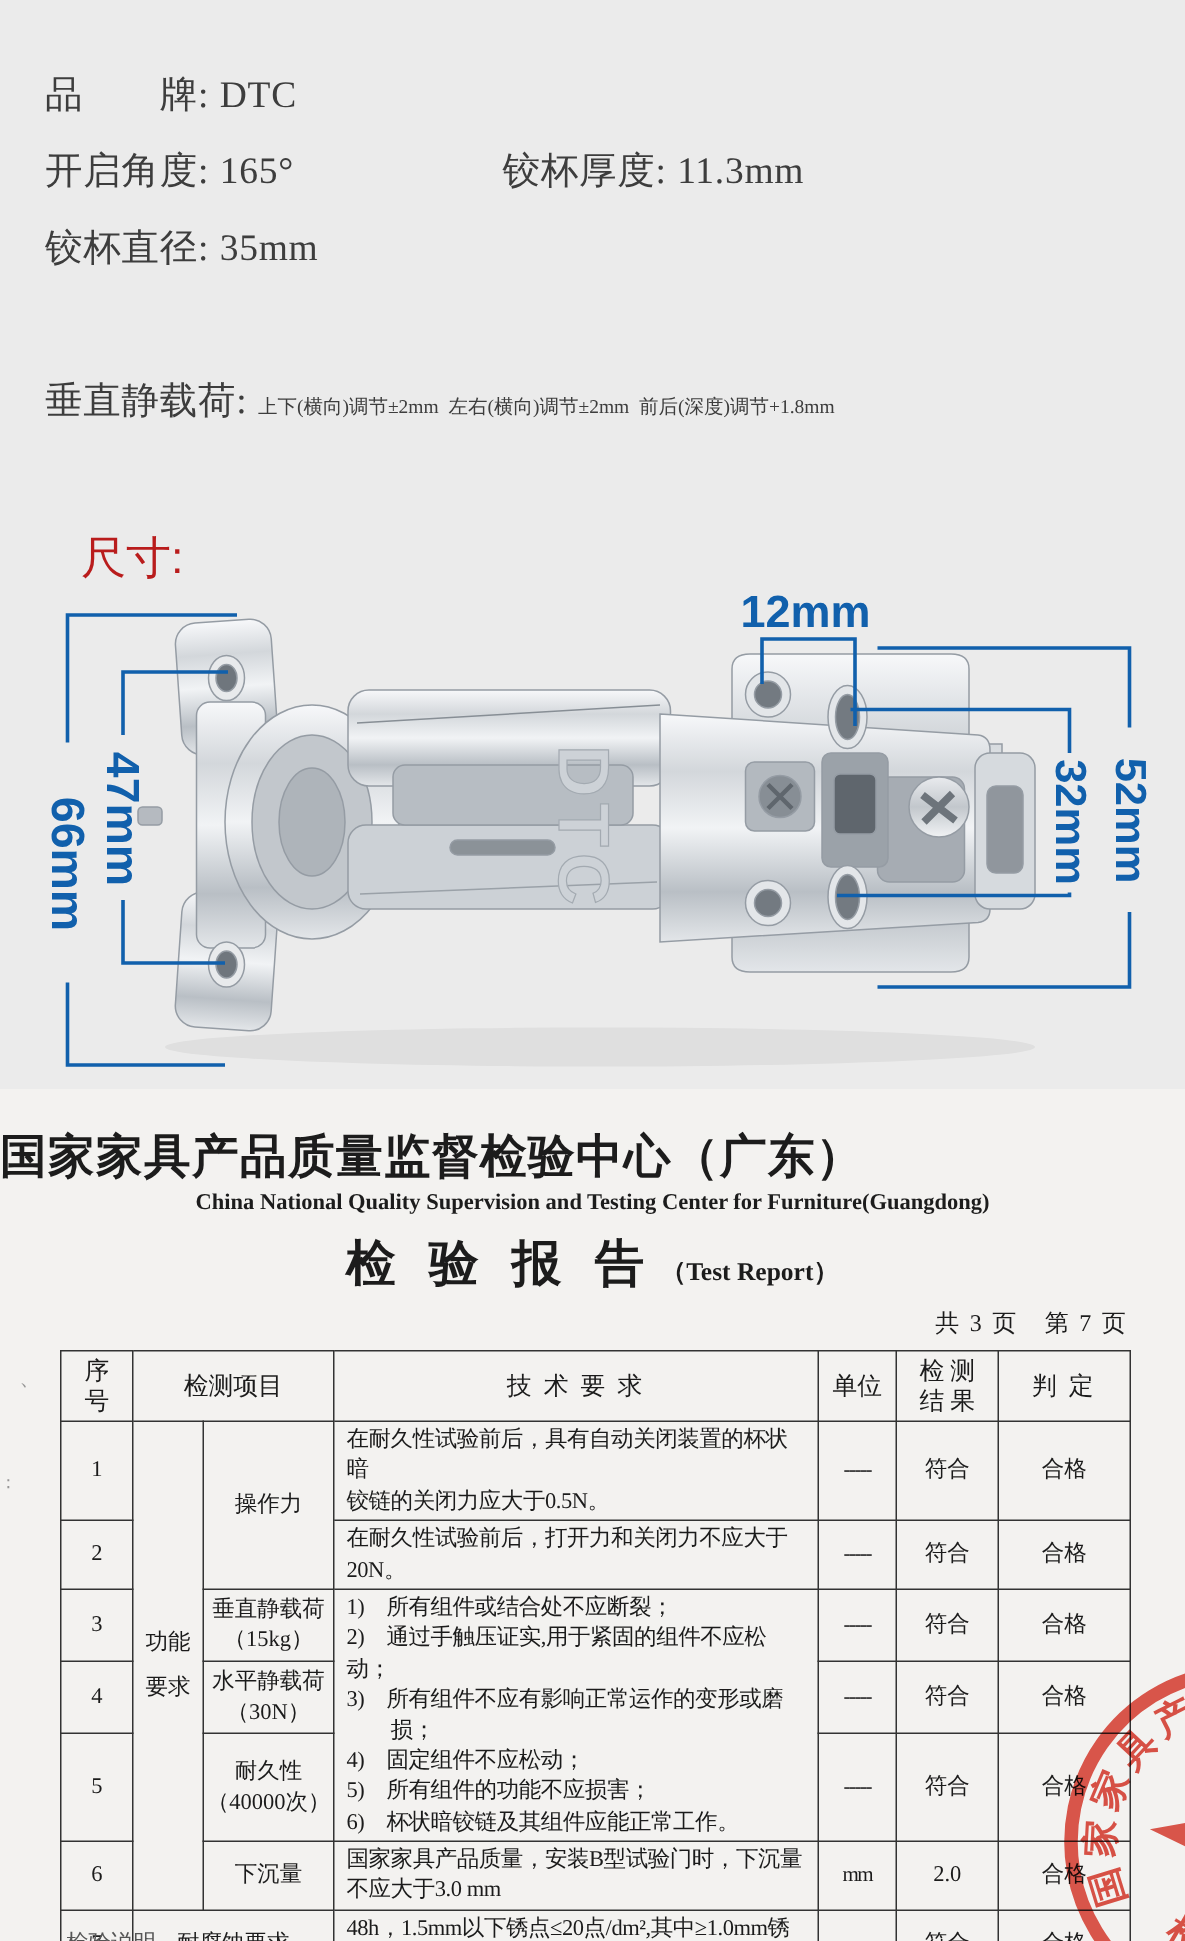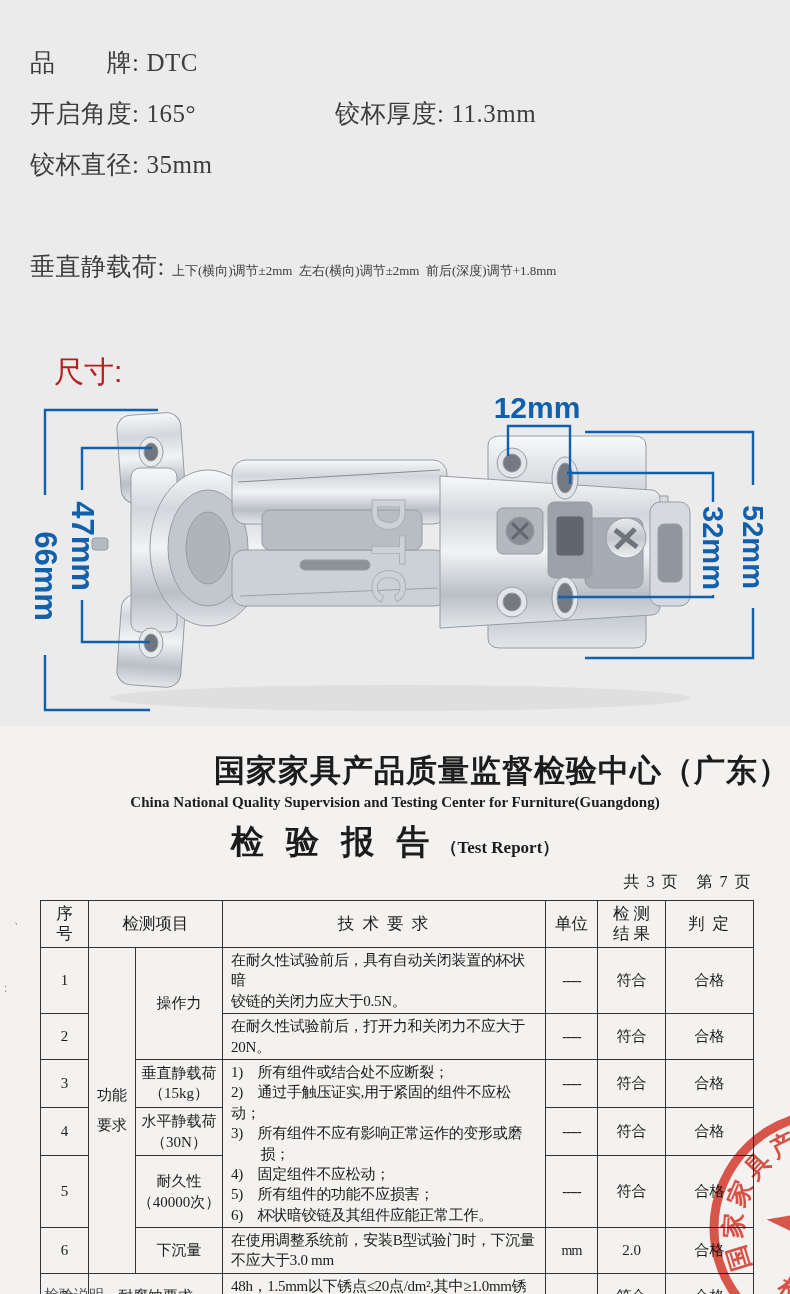--- a/index.html
+++ b/index.html
@@ -10,21 +10,21 @@
   .spec .v{margin-left:7px;}
   .adj-v{font-size:13px;letter-spacing:0;margin-left:5px;white-space:pre;}
   
   .dims-label{position:absolute;left:22px;top:352px;font-size:30px;color:#b91c1c;margin-left:32px;}
   .diagram{position:absolute;left:0;top:390px;}
   .dim-text{font-family:"Liberation Sans","DejaVu Sans",sans-serif;font-weight:600;fill:#1160ac;}
   .dim-line{fill:none;stroke:#1160ac;stroke-width:2.4;}
   
   .report{position:absolute;left:0;top:726px;width:790px;height:568px;background:#f3f2f0;
           color:#1c1c1c;font-family:"Liberation Serif","DejaVu Serif",serif;}
-  .org-cn{position:absolute;top:24px;width:100%;text-align:right;font-size:31px;font-weight:700;letter-spacing:1px;}
+  .org-cn{position:absolute;top:24px;width:100%;text-align:left;font-size:31px;font-weight:700;letter-spacing:1px;}
   .org-en{position:absolute;top:68px;width:100%;text-align:center;font-size:15px;font-weight:600;}
   .title-row{position:absolute;top:94px;width:100%;text-align:center;}
   .title-cn{font-size:33px;font-weight:700;letter-spacing:7px;text-align:center;}
   .title-en{font-size:17px;font-weight:600;letter-spacing:0;}
   .page-info{position:absolute;top:146px;right:38px;font-size:16px;letter-spacing:1.5px;}
   table.rpt{position:absolute;left:40px;top:174px;width:713px;border-collapse:collapse;table-layout:fixed;
             font-size:15px;color:#1b1b1b;}
   table.rpt td,table.rpt th{border:1.6px solid #333;padding:0;text-align:center;vertical-align:middle;
             font-weight:normal;overflow:hidden;line-height:1.36;}
   .pre{white-space:pre-line;}
@@ -223,21 +223,21 @@
         <td>5</td>
         <td class="pre">耐久性
 （40000次）</td>
         <td class="unit">-----</td>
         <td>符合</td>
         <td>合格</td>
       </tr>
       <tr style="height:40px">
         <td>6</td>
         <td>下沉量</td>
-        <td class="req pre">在使用调整系统前，安装B型试验门时，下沉量
+        <td class="req pre">国家家具产品质量，安装B型试验门时，下沉量
 不应大于3.0 mm</td>
         <td class="unit">mm</td>
         <td>2.0</td>
         <td>合格</td>
       </tr>
       <tr style="height:37px">
         <td>7</td>
         <td colspan="2">耐腐蚀要求</td>
         <td class="req pre">48h，1.5mm以下锈点≤20点/dm²,其中≥1.0mm锈
 点不超过5点（距离边缘棱角2mm以内不计）。</td>

